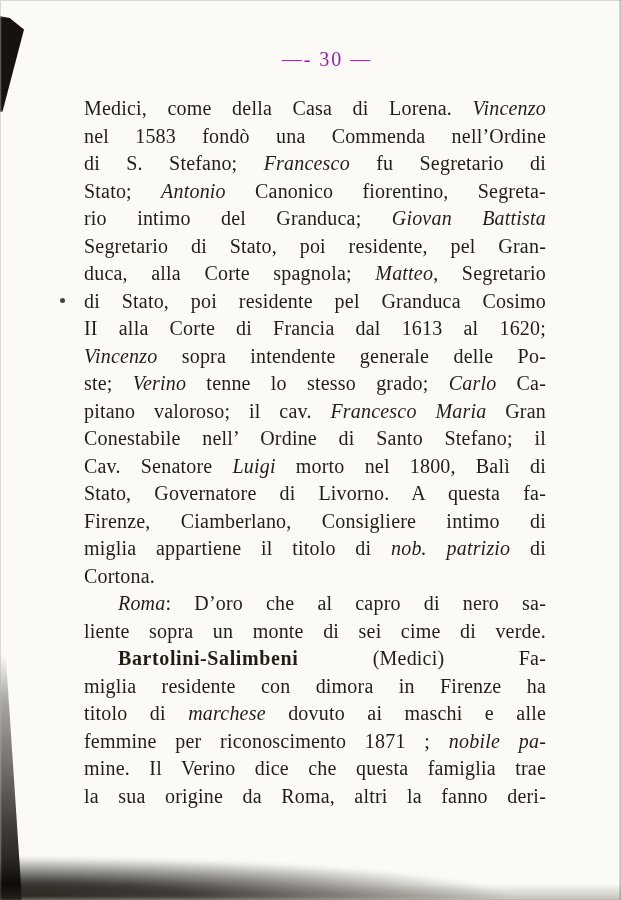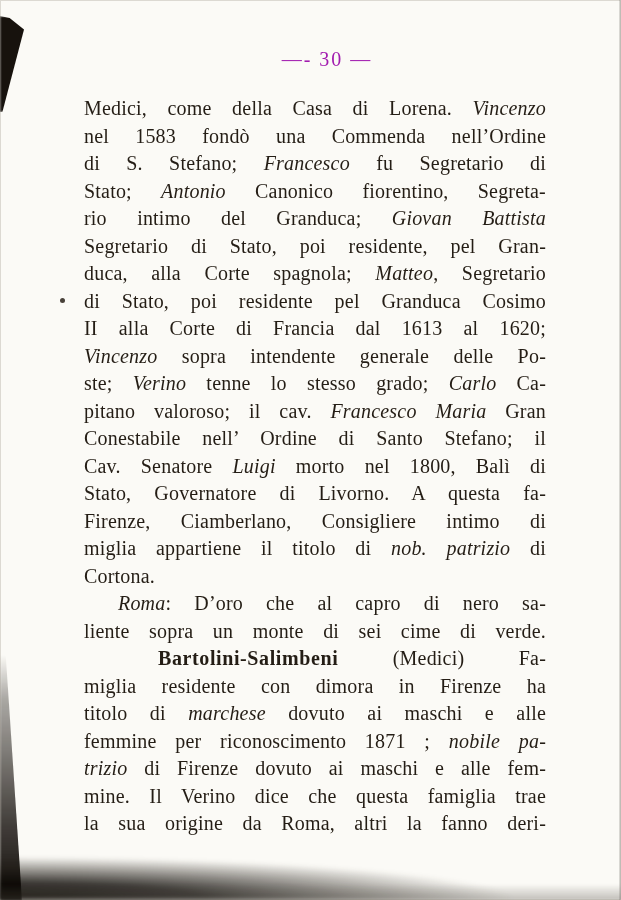--- a/index.html
+++ b/index.html
@@ -39,21 +39,21 @@
   }
   .para { margin: 0; }
   .line {
     text-align: justify;
     text-align-last: justify;
     white-space: normal;
   }
   .line.last { text-align-last: left; }
   .line.indent { text-indent: 34px; }
   .i { font-style: italic; }
-  .b { font-weight: 700; letter-spacing: 0.6px; margin-left: 40px; }
+  .b { font-weight: 700; letter-spacing: 0.6px; }
 
   
   .scan-corner-top-left {
     position: absolute;
     top: 16px;
     left: 0;
     width: 30px;
     height: 96px;
     background: #17120d;
     clip-path: polygon(0 0, 32% 2%, 80% 14%, 8% 100%, 0 100%);
@@ -144,21 +144,20 @@
       </div>
       <div class="para">
         <div class="line indent"><span class="i">Roma</span><span>: D’oro che al capro di nero sa-</span></div>
         <div class="line"><span>liente sopra un monte di sei cime di verde.</span></div>
       </div>
       <div class="para">
         <div class="line indent"><span class="b">Bartolini-Salimbeni</span><span> (Medici) Fa-</span></div>
         <div class="line"><span>miglia residente con dimora in Firenze ha</span></div>
         <div class="line"><span>titolo di </span><span class="i">marchese</span><span> dovuto ai maschi e alle</span></div>
         <div class="line"><span>femmine per riconoscimento 1871 ; </span><span class="i">nobile pa-</span></div>
-        <div class="line"><span class="i">trizio</span><span> di Firenze dovuto ai maschi e alle fem-</span></div>
         <div class="line"><span>mine. Il Verino dice che questa famiglia trae</span></div>
         <div class="line"><span>la sua origine da Roma, altri la fanno deri-</span></div>
       </div>
     </div>
 
   <div class="scan-corner-top-left"></div>
   <div class="scan-edge-left-bottom"></div>
   <div class="scan-band-bottom"></div>
   <div class="scan-smear-bottom"></div>
   <div class="scan-edge-right"></div>

